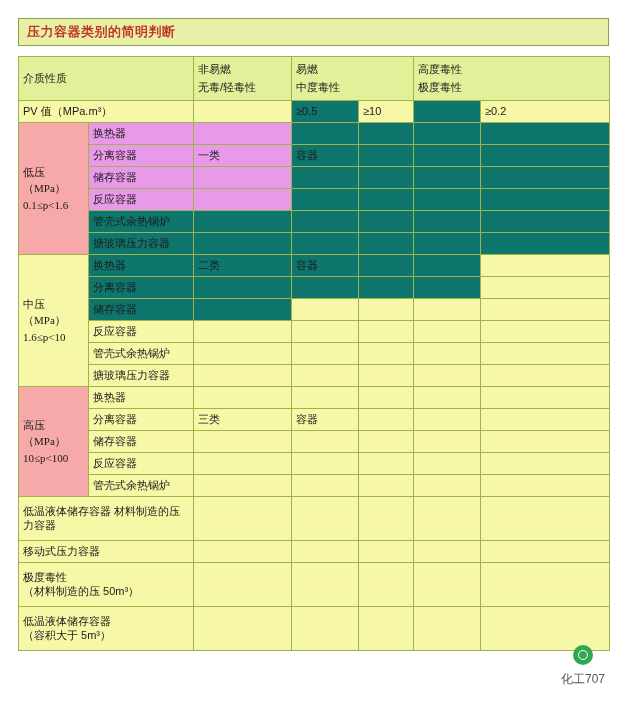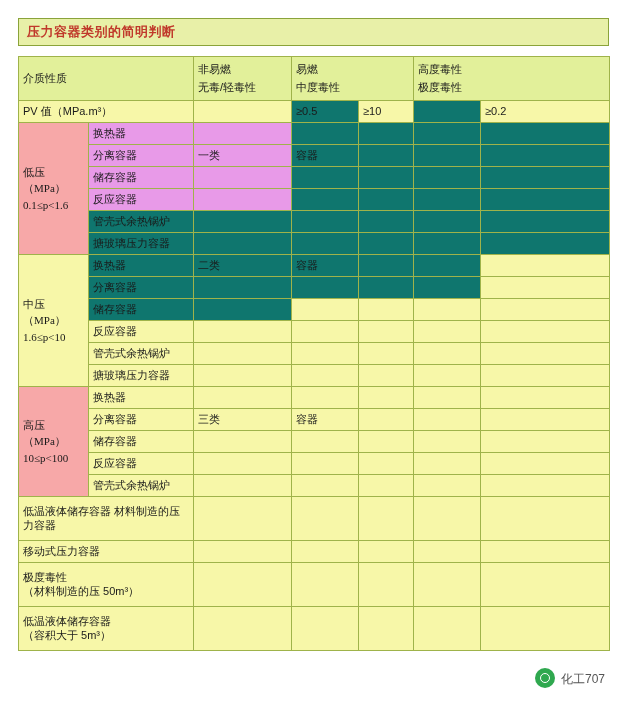--- a/index.html
+++ b/index.html
@@ -55,23 +55,24 @@
   .hdr div{line-height:1.6;}
   .lbl-group{
     font-size:11px;
     line-height:1.5;
     font-family:Liberation Serif, serif;
   }
   .tall2{height:44px;}
   .footer-wm{
     position:absolute;
     right:22px;bottom:14px;
-    display:flex;align-items:flex-end;
+    display:flex;align-items:center;
     gap:6px;
     background:rgba(255,255,255,.0);
+    flex-direction:column;
   }
   .wm-circle{
     width:20px;height:20px;border-radius:50%;
     background:#2fa84f;
     position:relative;
     flex:none;
   }
   .wm-circle:after{
     content:"";
     position:absolute;left:5px;top:5px;

